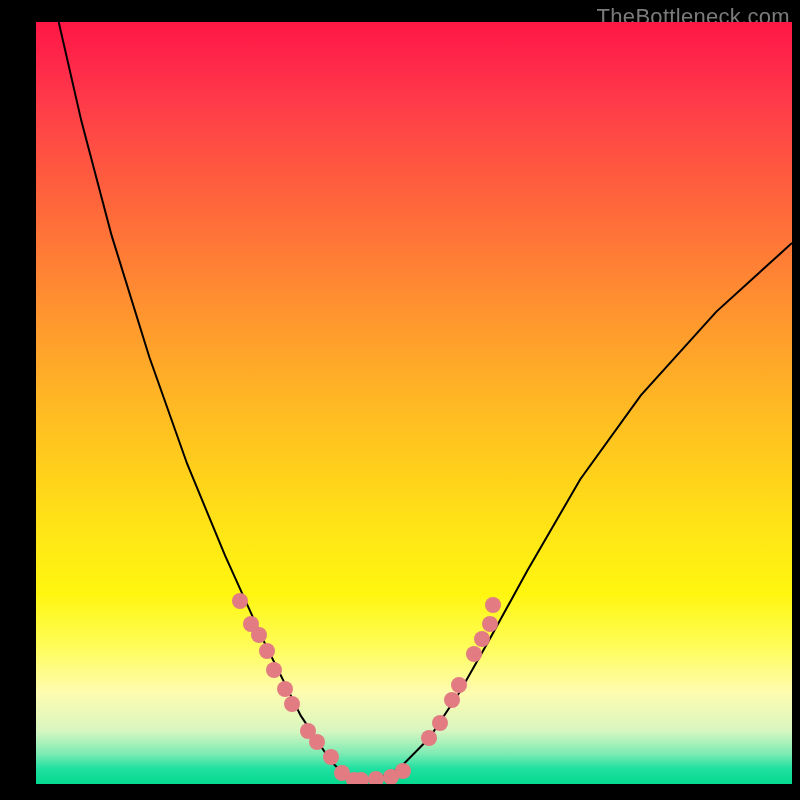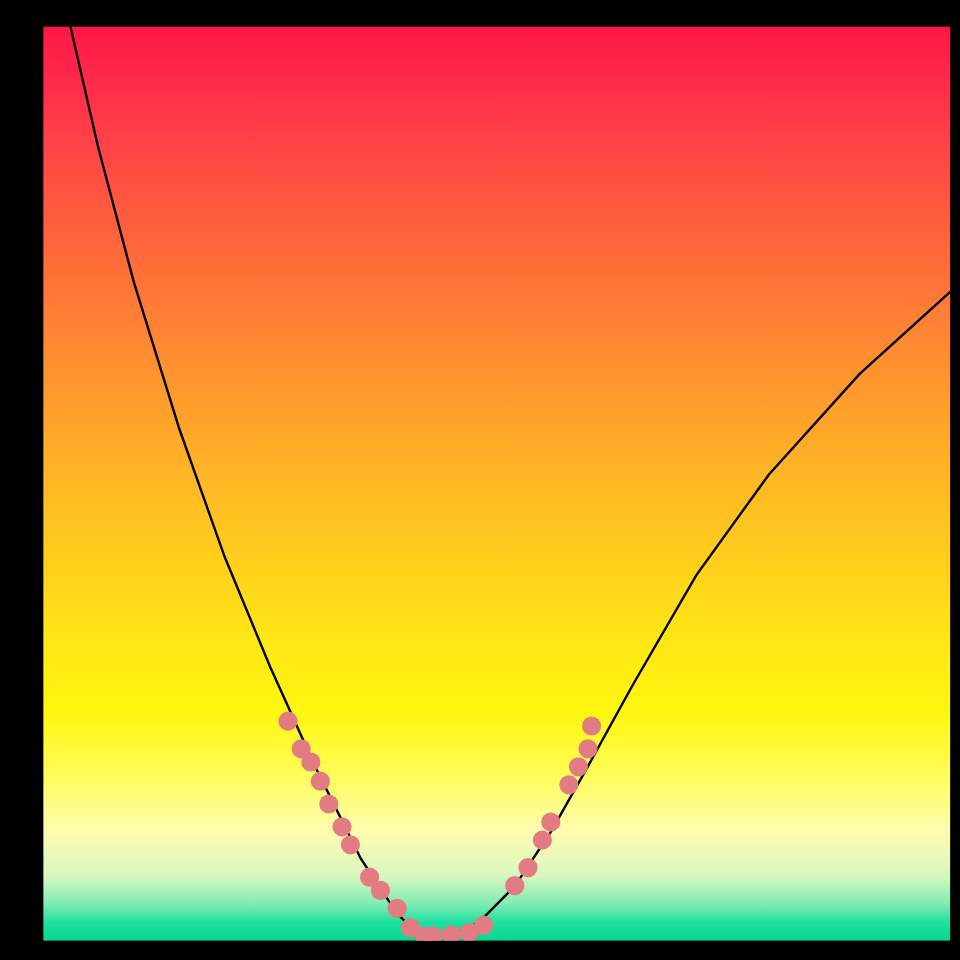--- a/index.html
+++ b/index.html
@@ -66,20 +66,21 @@
     height: 16px;
     border-radius: 50%;
     background: #e27c82;
     transform: translate(-50%, -50%);
   }
 </style>
 </head>
 <body>
 
 <div class="frame">
+  <div class="watermark">TheBottleneck.com</div>
 
   <div class="plot-area">
     <div class="gradient"></div>
 
     <svg class="curve" viewBox="0 0 756 762" preserveAspectRatio="none">
       <path id="curve-path" d="M22.7 0.0 L45.4 99.1 L75.6 213.4 L113.4 335.3 L151.2 442.0 L189.0 533.4 L226.8 617.2 L249.5 662.9 L264.6 693.4 L279.7 716.3 L294.8 739.1 L310.0 754.4 L325.1 759.0 L340.2 757.4 L362.9 746.8 L393.1 716.3 L423.4 670.6 L453.6 617.2 L491.4 548.6 L544.3 457.2 L604.8 373.4 L680.4 289.6 L756.0 221.0" fill="none" stroke="#000" stroke-width="2"></path>
     </svg>
 
     <div id="dots-layer">
         <div class="dot" style="left: 204.12px; top: 579.12px;"></div>

